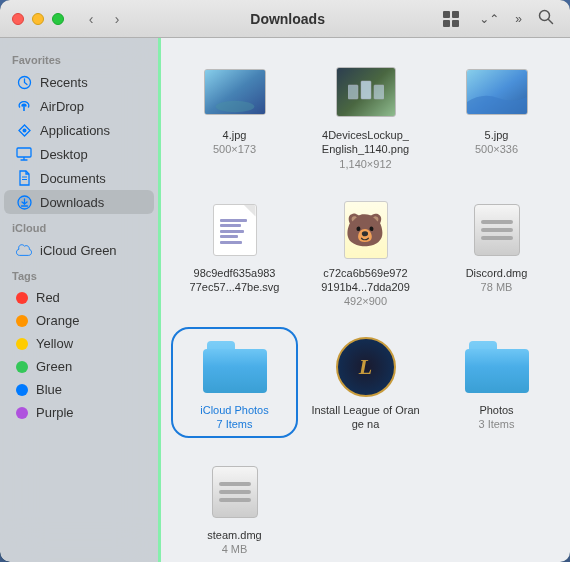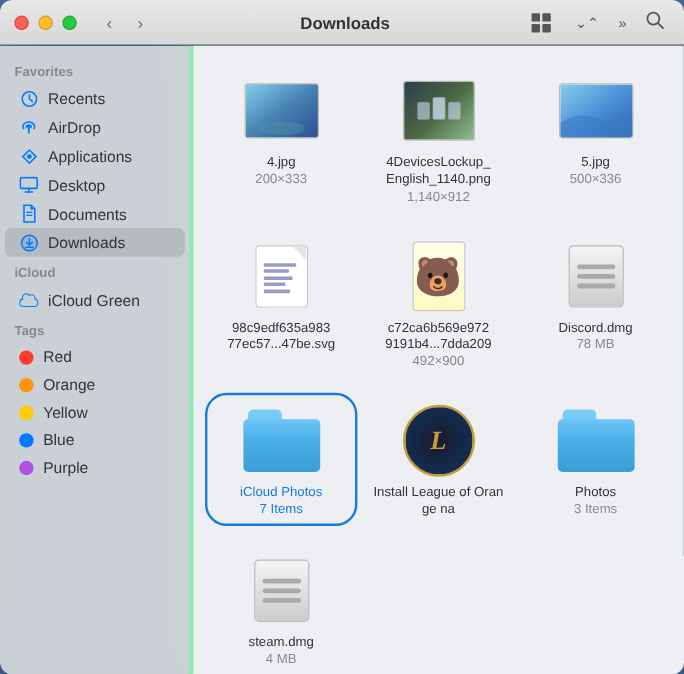--- a/index.html
+++ b/index.html
@@ -402,20 +402,24 @@
       </div>
       <div class="sidebar-item">
         <div class="tag-dot" style="background:#ff9500"></div>
         <span>Orange</span>
       </div>
       <div class="sidebar-item">
         <div class="tag-dot" style="background:#ffcc00"></div>
         <span>Yellow</span>
       </div>
       <div class="sidebar-item">
+        <div class="tag-dot" style="background:#34c759"></div>
+        <span>Green</span>
+      </div>
+      <div class="sidebar-item">
         <div class="tag-dot" style="background:#007aff"></div>
         <span>Blue</span>
       </div>
       <div class="sidebar-item">
         <div class="tag-dot" style="background:#af52de"></div>
         <span>Purple</span>
       </div>
     </div>
 
     <div class="file-area">
@@ -431,21 +435,21 @@
                     <stop offset="50%" stop-color="#4682b4"></stop>
                     <stop offset="100%" stop-color="#2f4f8f"></stop>
                   </linearGradient>
                 </defs>
                 <rect width="62" height="46" fill="url(#g1)"></rect>
                 <ellipse cx="31" cy="38" rx="20" ry="6" fill="#4a90a4" opacity="0.5"></ellipse>
               </svg>
             </div>
           </div>
           <div class="file-name">4.jpg</div>
-          <div class="file-size">200×333</div>
+          <div class="file-size">500×173</div>
         </div>
 
         <div class="file-item">
           <div class="file-icon-container">
             <div style="width:60px;height:50px;background:linear-gradient(135deg,#2c3e50,#4a6741,#8fbc8f);border-radius:3px;border:1px solid #bbb;display:flex;align-items:center;justify-content:center;">
               <svg width="36" height="30" viewBox="0 0 36 30">
                 <rect x="0" y="8" width="10" height="14" rx="1" fill="rgba(200,220,240,0.6)" stroke="#aab" stroke-width="0.5"></rect>
                 <rect x="13" y="4" width="10" height="18" rx="1" fill="rgba(200,220,240,0.8)" stroke="#aab" stroke-width="0.5"></rect>
                 <rect x="26" y="8" width="10" height="14" rx="1" fill="rgba(200,220,240,0.6)" stroke="#aab" stroke-width="0.5"></rect>
               </svg>

